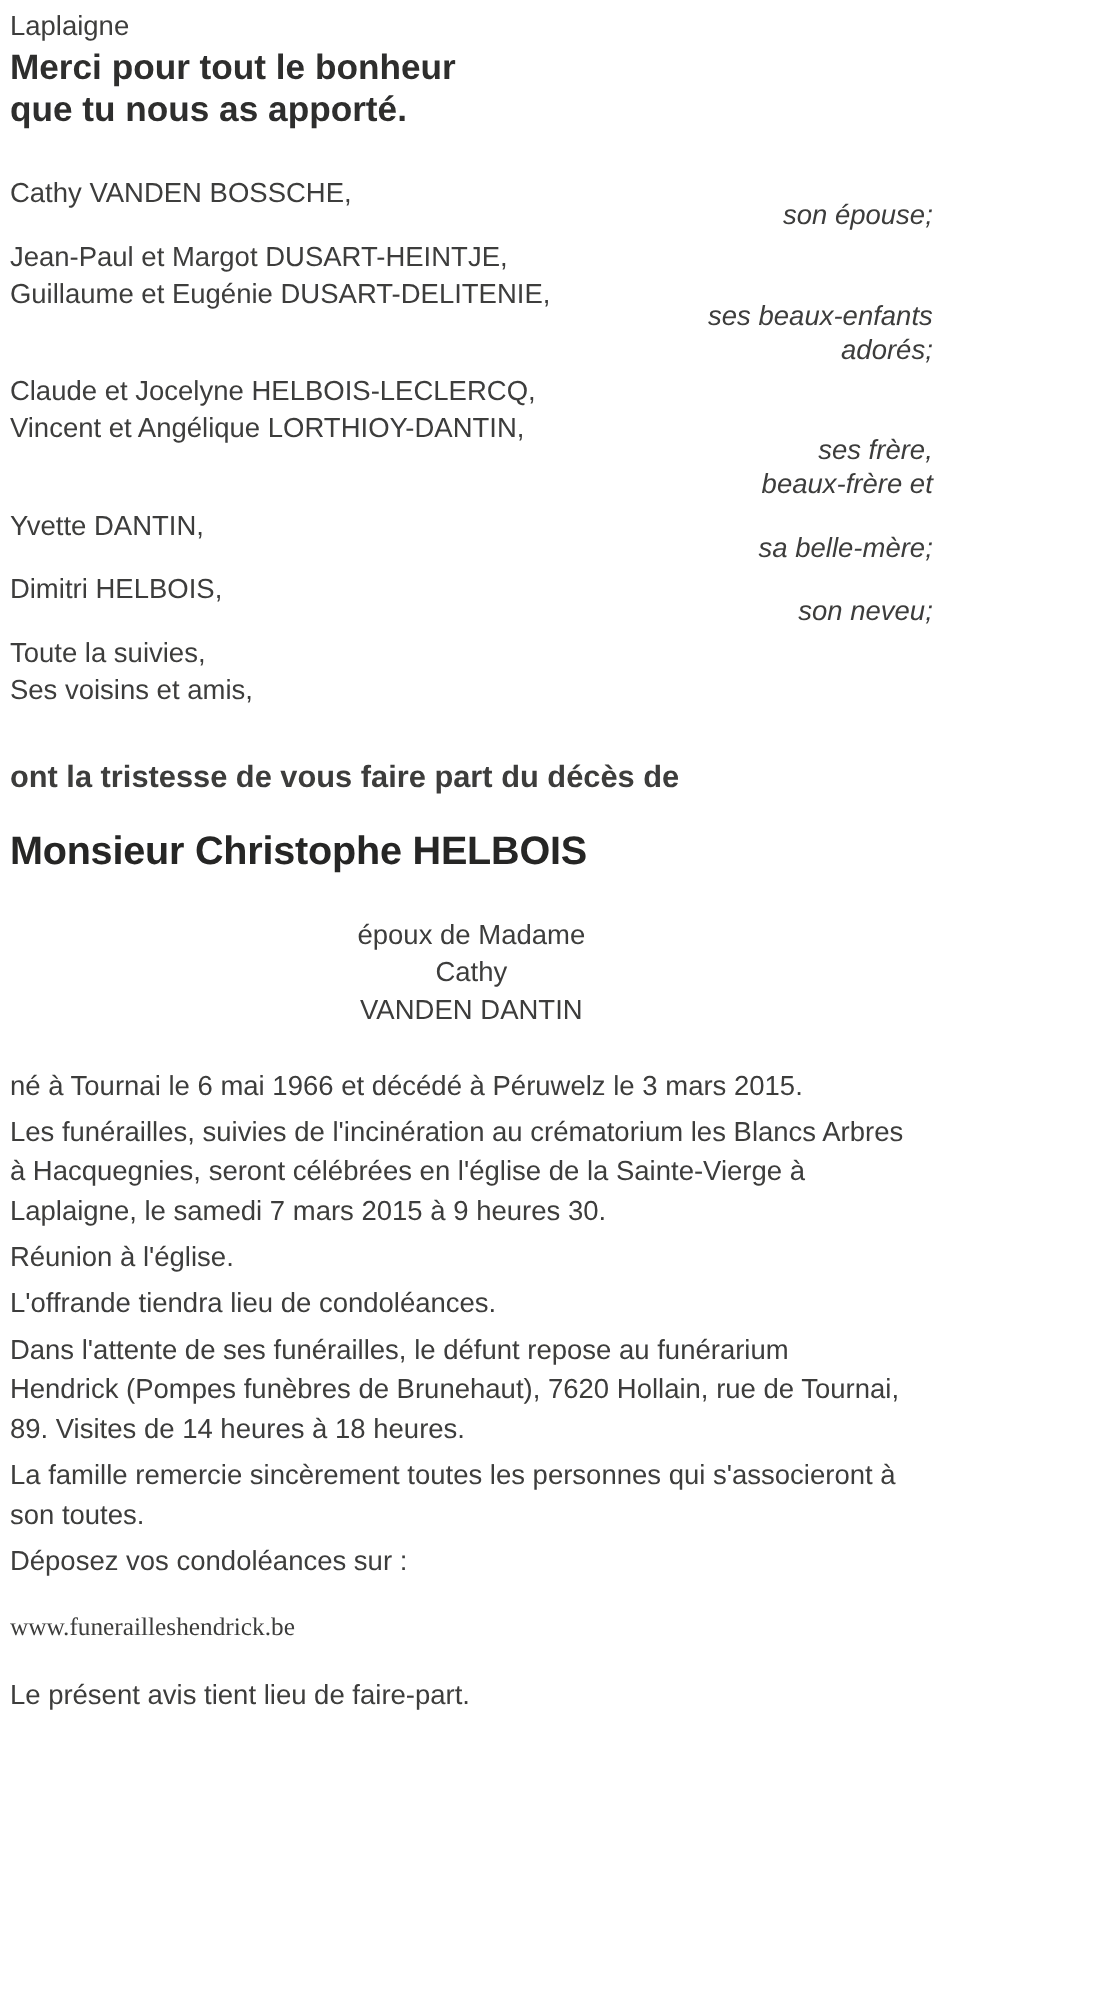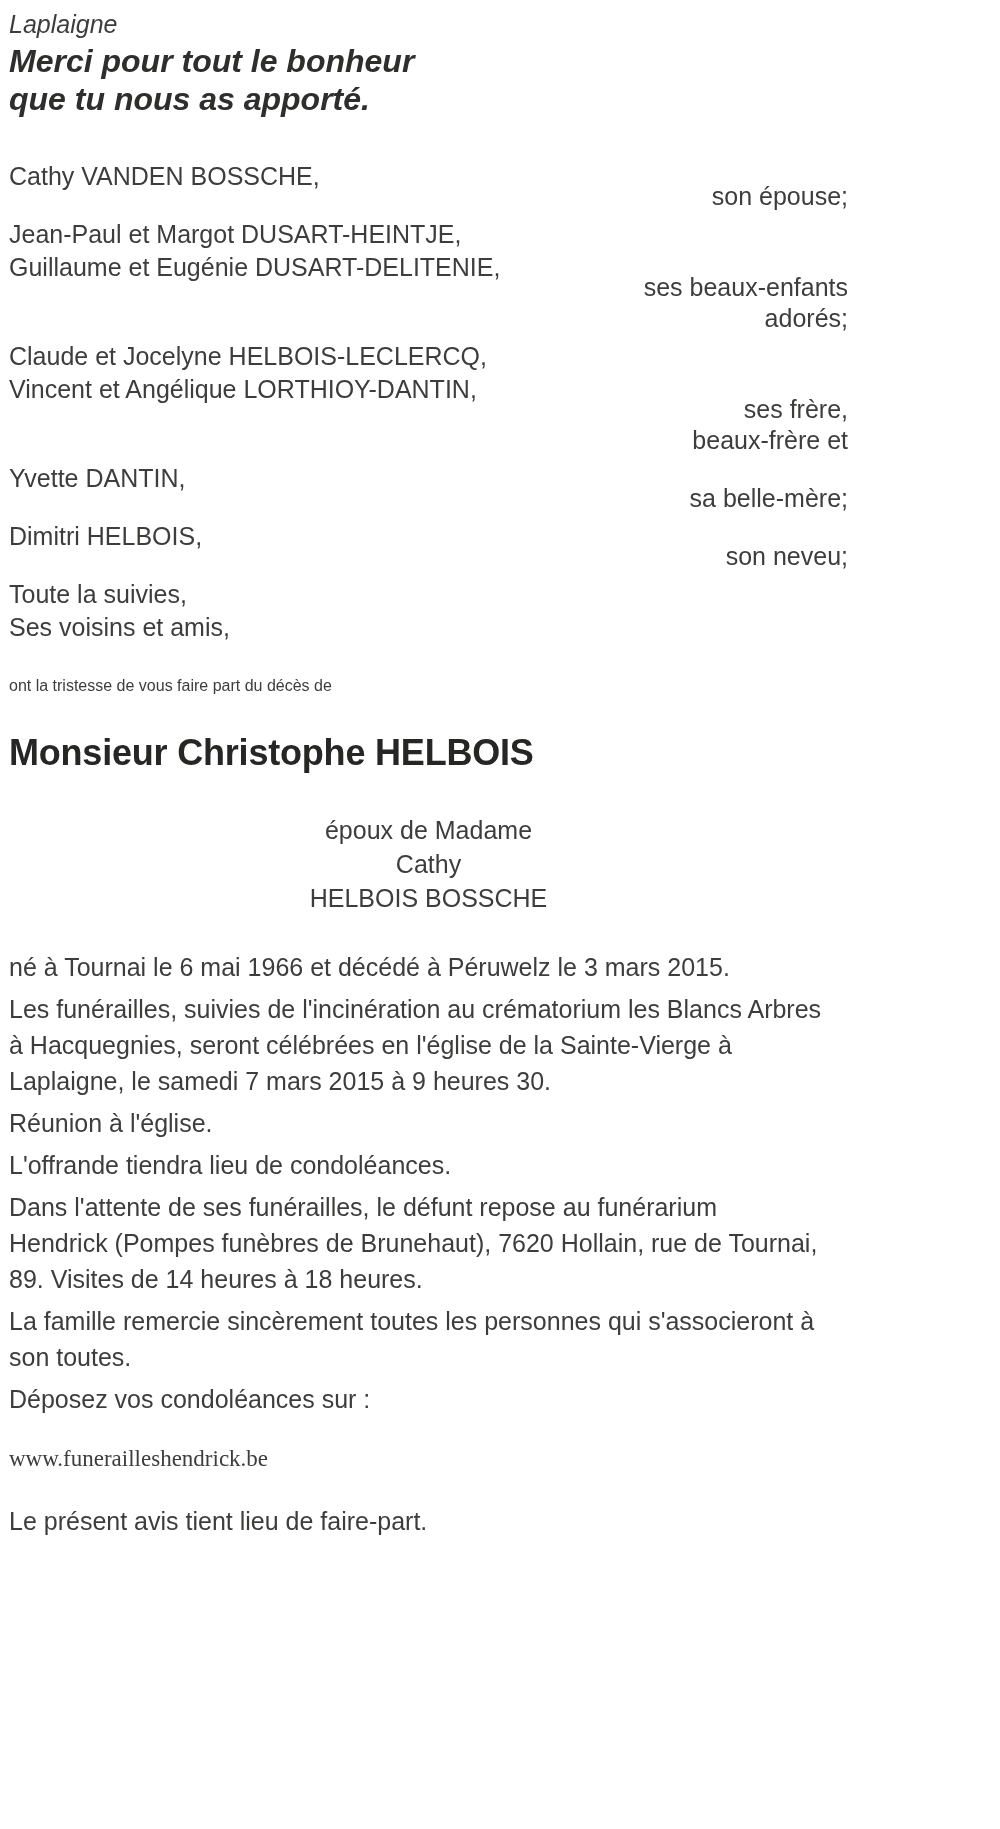--- a/index.html
+++ b/index.html
@@ -7,32 +7,32 @@
   body {
     width: 1000px;
     height: 1829px;
     font-family: "Liberation Sans", "DejaVu Sans", sans-serif;
     color: #3d3d3c;
     overflow: hidden;
   }
   .page { width: 848px; padding: 6px 0 0 9px; }
 
   
-  .header { margin-bottom: 42px; font-style: italic; }
+  .header { margin-bottom: 42px; }
   .loc { font-size: 25px; line-height: 36px; }
   .tribute { font-size: 32px; line-height: 38px; font-weight: bold; color: #2e2e2d; }
 
   
   .group { margin-bottom: 6px; }
   .name-line { font-size: 25px; line-height: 33px; }
   .relations { margin-top: -12px; }
-  .rel-line { font-size: 25px; line-height: 31px; text-align: right; }
+  .rel-line { font-size: 25px; line-height: 31px; font-style: italic; text-align: right; }
 
   
-  .announce { font-size: 16px; line-height: 36px; margin-top: 24px; }
+  .announce { font-size: 28px; line-height: 36px; margin-top: 44px; font-weight: bold; }
   .deceased-name {
     font-size: 36px; line-height: 46px; font-weight: bold;
     color: #262625; margin-top: 26px; margin-bottom: 37px;
     letter-spacing: -0.2px;
   }
   .spouse { margin-bottom: 34px; text-align: center; }
   .spouse-line { font-size: 25px; line-height: 34px; }
 
   
   .para { margin-bottom: 6px; }
@@ -99,21 +99,21 @@
 
   </div>
 
   <p class="announce">ont la tristesse de vous faire part du décès de</p>
 
   <h1 class="deceased-name">Monsieur Christophe HELBOIS</h1>
 
   <div class="spouse">
     <p class="spouse-line">époux de Madame</p>
     <p class="spouse-line">Cathy</p>
-    <p class="spouse-line">HELBOIS BOSSCHE</p>
+    <p class="spouse-line">VANDEN DANTIN</p>
   </div>
 
   <div class="details">
 
     <div class="para">
       <p class="para-line">né à Tournai le 6 mai 1966 et décédé à Péruwelz le 3 mars 2015.</p>
     </div>
 
     <div class="para">
       <p class="para-line">Les funérailles, suivies de l'incinération au crématorium les Blancs Arbres</p>

